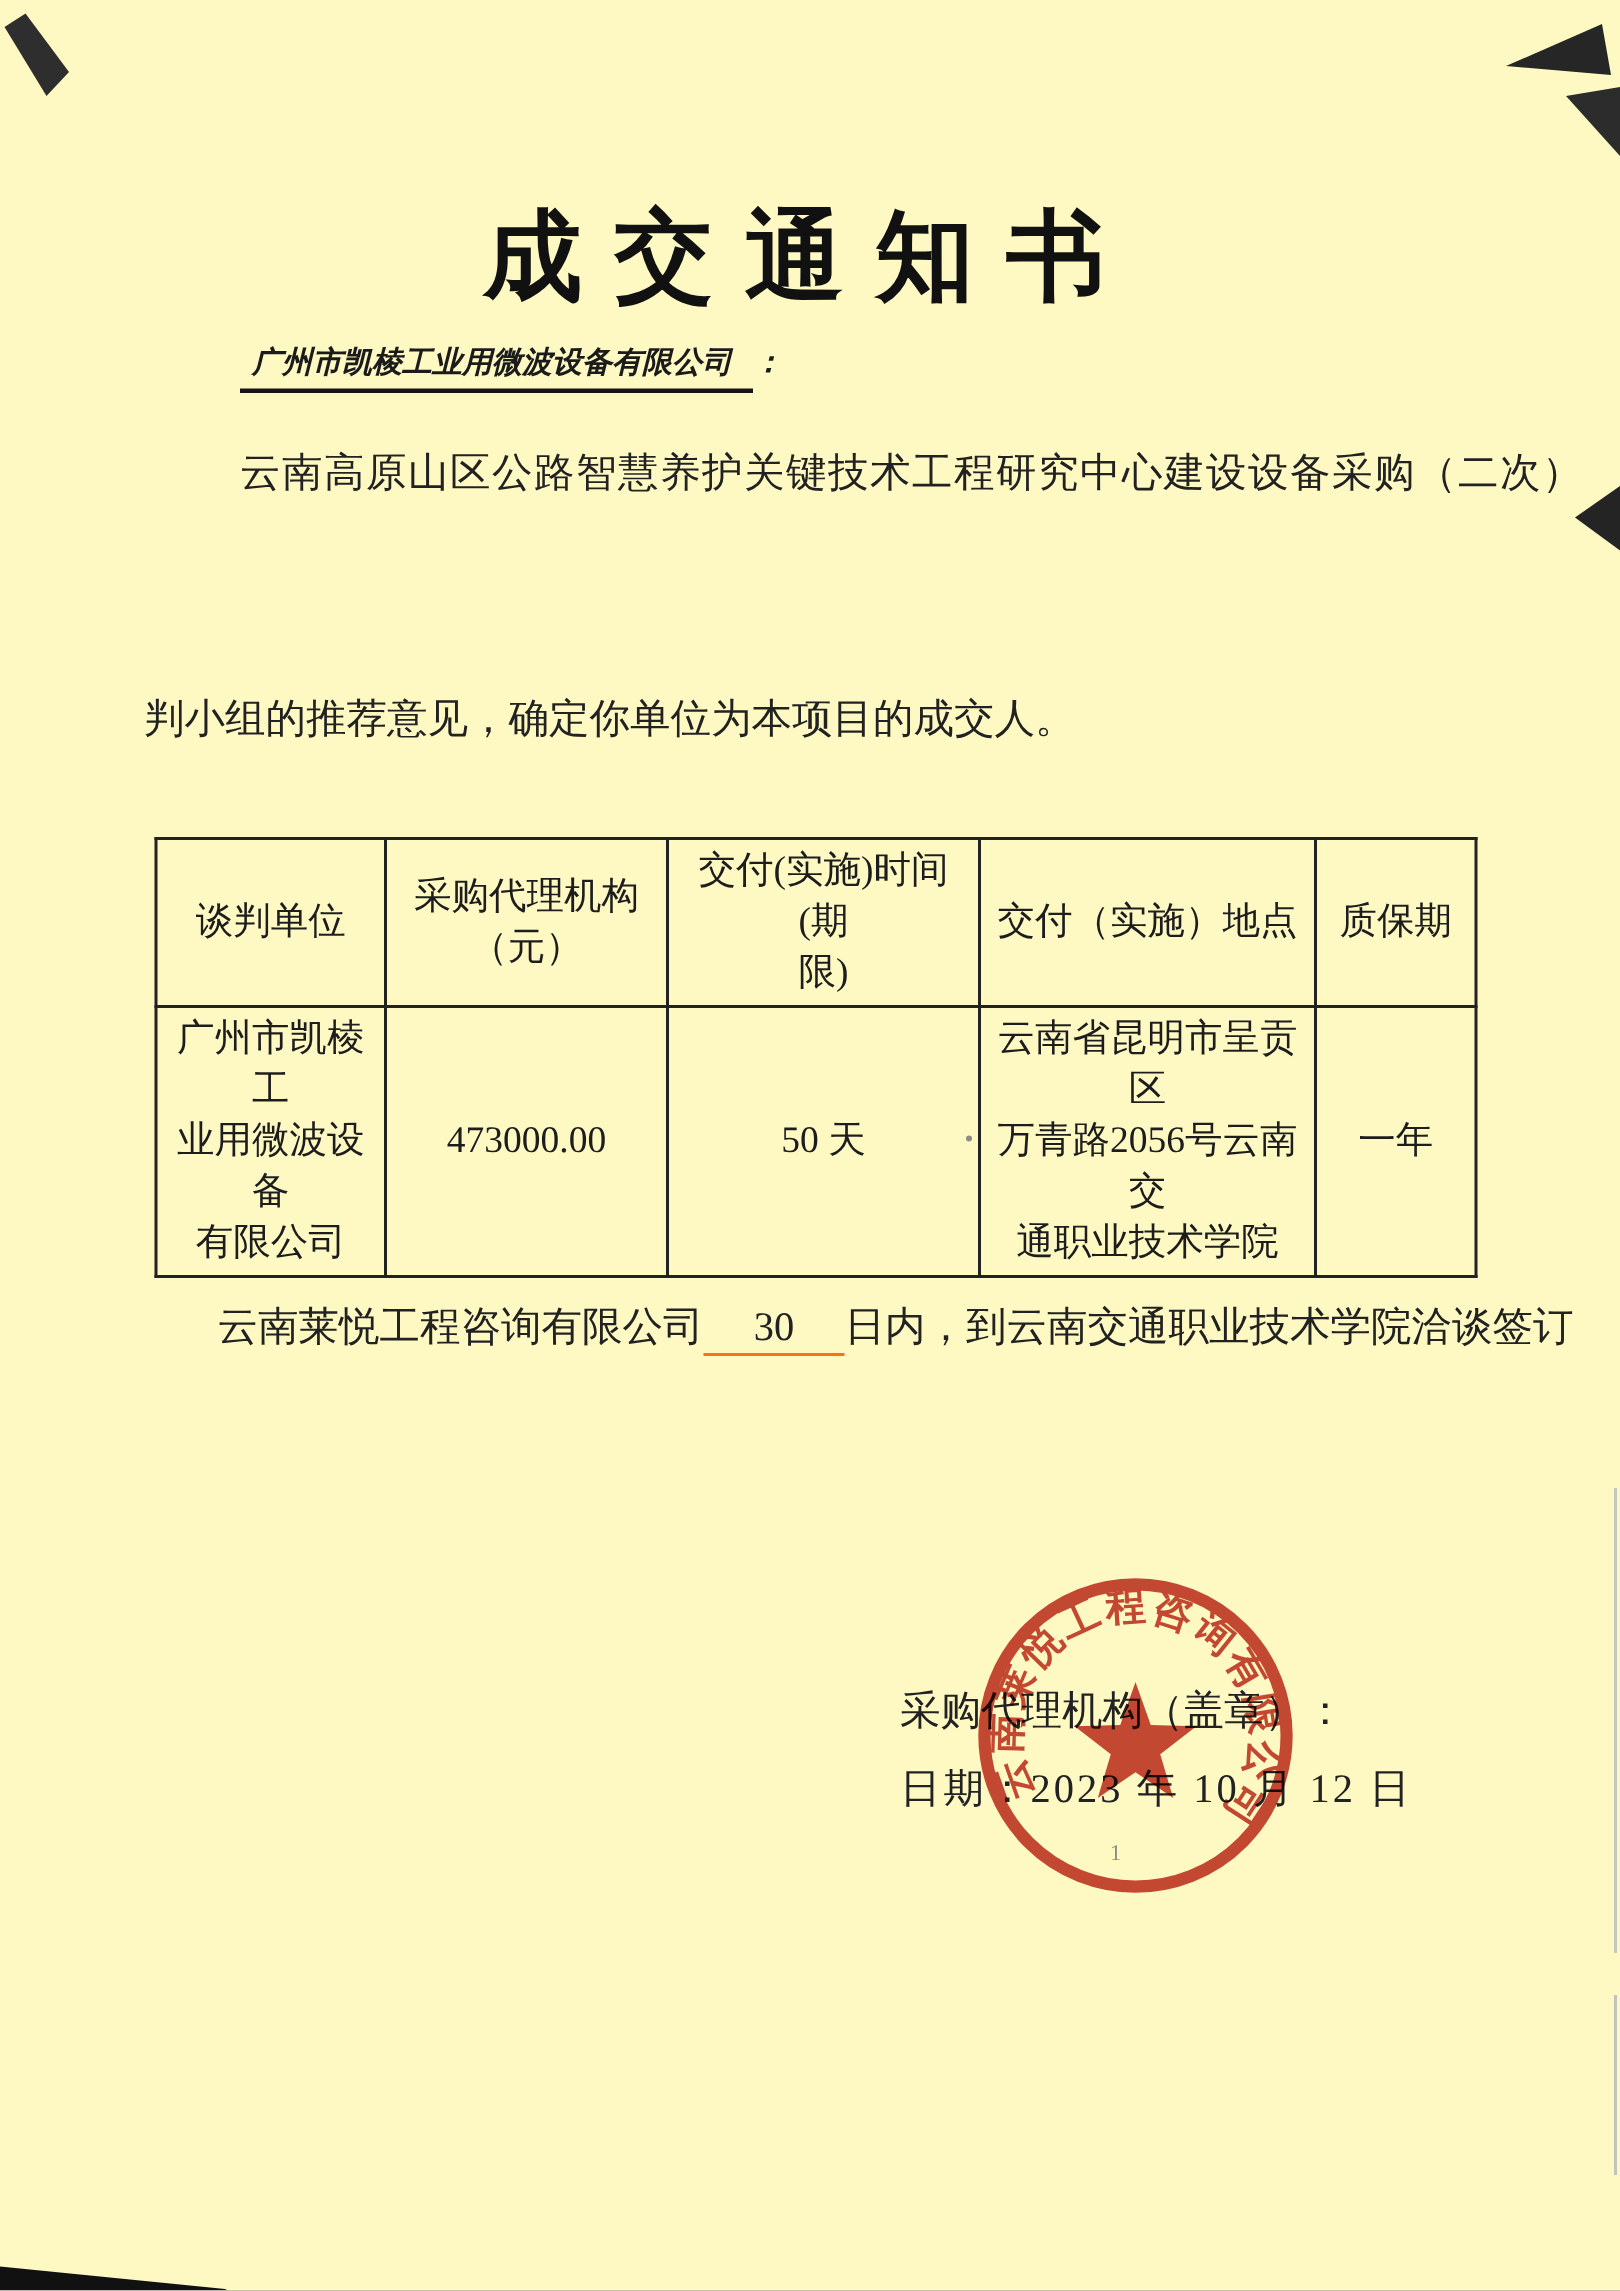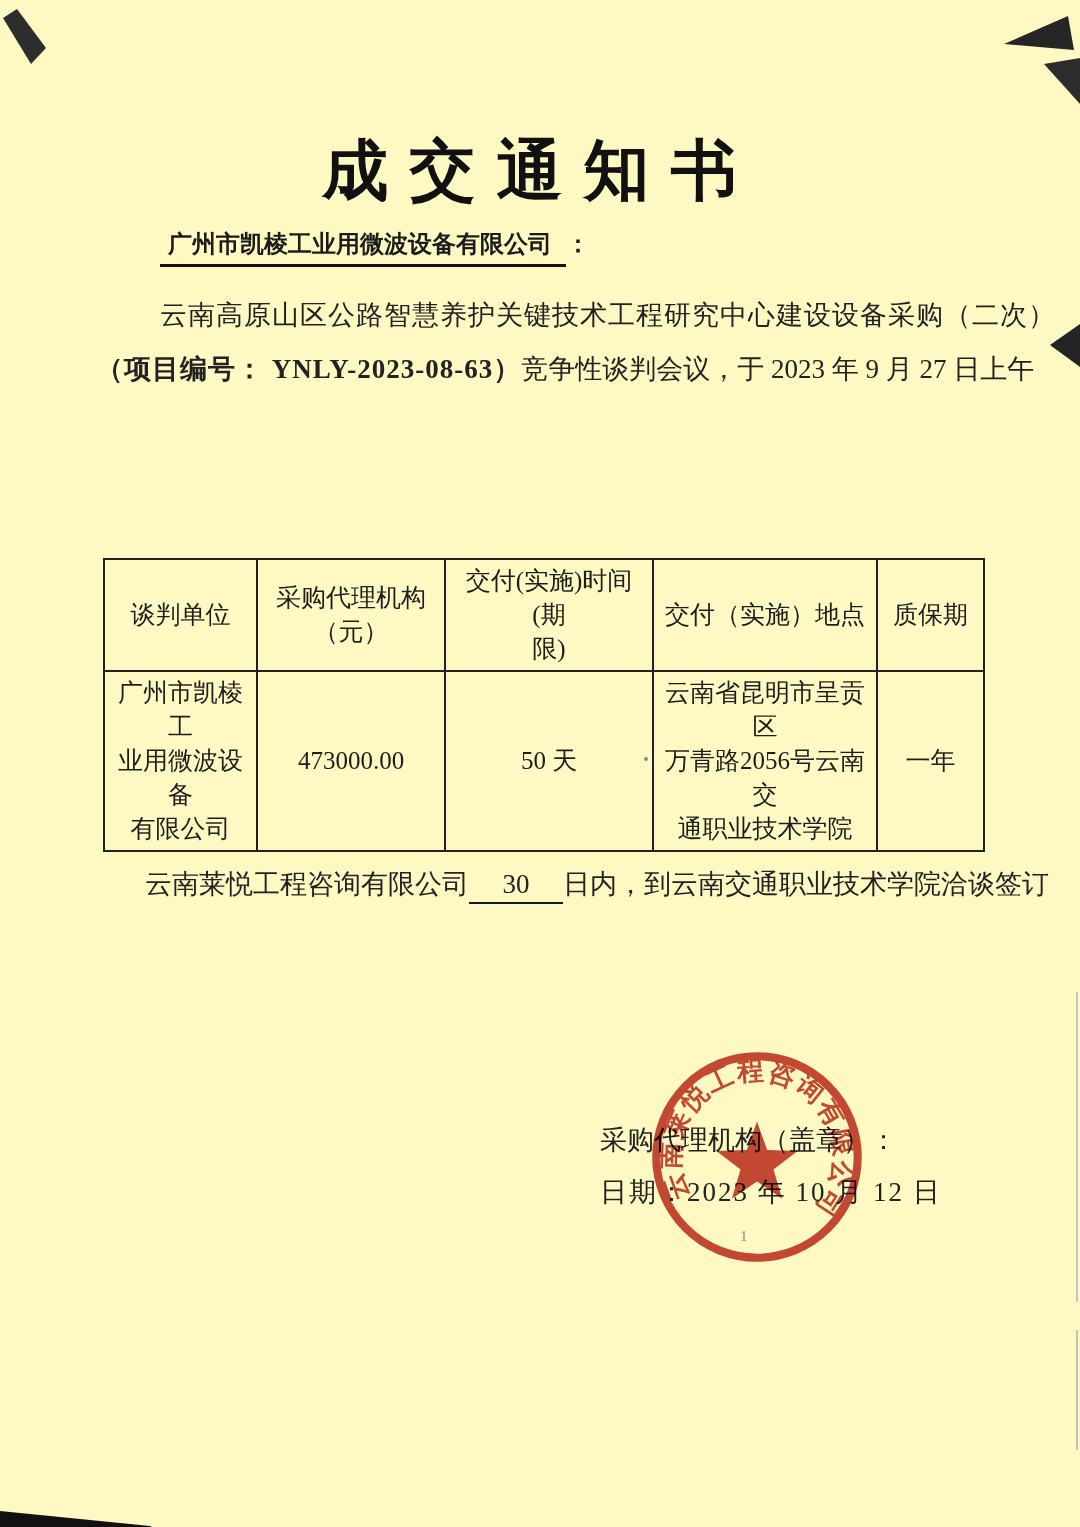--- a/index.html
+++ b/index.html
@@ -15,21 +15,21 @@
   .doc-title{
     position:absolute;top:126px;left:0;width:100%;
     text-align:center;
     font-size:66px;font-weight:700;
     letter-spacing:0.32em;
     color:#111;
     white-space:nowrap;
   }
   .addressee-line{
     position:absolute;top:228px;left:160px;
-    font-size:24px;font-weight:700;white-space:nowrap;
+    font-size:20px;font-weight:700;white-space:nowrap;font-style:italic;
   }
   .addressee-underline{
     display:inline-block;
     border-bottom:3px solid #151515;
     padding:0 14px 4px 8px;
   }
   .body-line{
     position:absolute;left:96px;width:900px;
     font-size:27px;line-height:34px;white-space:nowrap;
     color:#222;
@@ -60,21 +60,21 @@
     position:absolute;top:866px;left:145px;
     font-size:27px;white-space:nowrap;color:#222;
   }
   .closing-line2{
     position:absolute;top:921px;left:96px;
     font-size:27px;white-space:nowrap;color:#222;
   }
   .blank-fill{
     display:inline-block;
     min-width:86px;text-align:center;
-    border-bottom:2px solid #0f172a;
+    border-bottom:2px solid #f97316;
     padding:0 4px 2px 4px;
   }
   .sig-agency{
     position:absolute;top:1122px;left:600px;
     font-size:27px;white-space:nowrap;color:#222;
   }
   .sig-date{
     position:absolute;top:1174px;left:600px;
     font-size:27px;white-space:nowrap;color:#222;
     letter-spacing:2px;
@@ -98,23 +98,23 @@
 <body>
 
 <div class="page">
 
   <div class="doc-title">成交通知书</div>
 
   <div class="addressee-line"><span class="addressee-underline">广州市凯棱工业用微波设备有限公司</span><span>：</span></div>
 
   <div class="body-line b-line1">云南高原山区公路智慧养护关键技术工程研究中心建设设备采购（二次）</div>
 
-  <div class="body-line b-line2"><span class="bold-seg">（项目编号： YNLY-2023-08-63）</span><span>竞争性谈判会议，于 2023 年 9 月 27 日上午</span></div>
 
 
+  <div class="body-line b-line4">判小组的推荐意见，确定你单位为本项目的成交人。</div>
 
   <table class="notice-table">
     <colgroup>
       <col style="width:153px">
       <col style="width:188px">
       <col style="width:208px">
       <col style="width:224px">
       <col style="width:107px">
     </colgroup>
     <thead>

